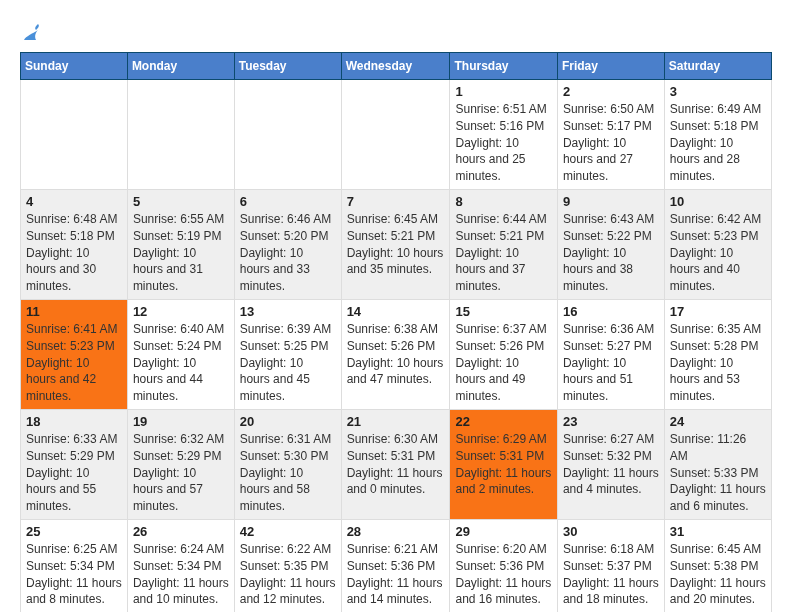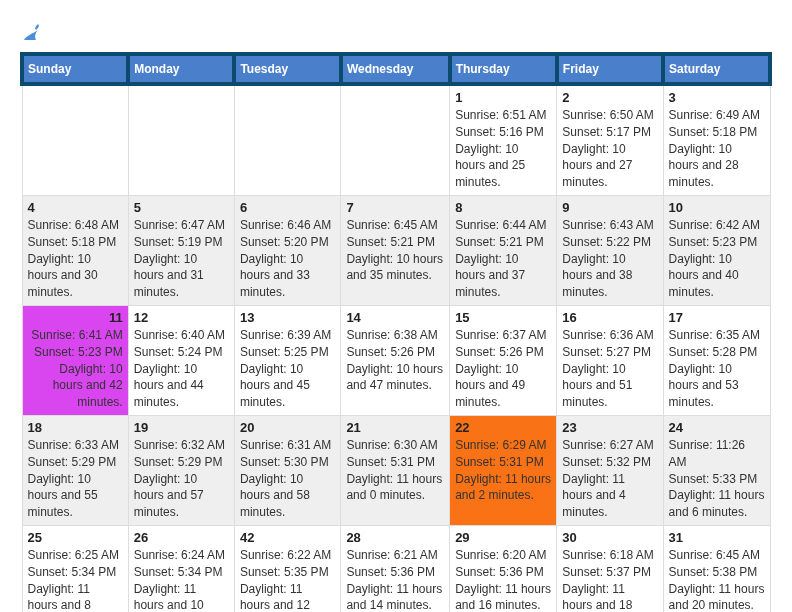--- a/index.html
+++ b/index.html
@@ -60,21 +60,21 @@
       border-collapse: collapse;
       font-size: 11px;
     }
     .calendar-table th {
       background-color: #4a7fcb;
       color: white;
       padding: 6px 4px;
       text-align: left;
       font-weight: bold;
       font-size: 12px;
-      border: 4px solid #0c4a6e;
+      border: 1px solid #0c4a6e;
     }
     .calendar-table td {
       vertical-align: top;
       padding: 4px 5px;
       border: 1px solid #ddd;
       width: 113px;
       min-height: 80px;
       background: #fff;
     }
     .calendar-table tr:nth-child(odd) td {
@@ -171,21 +171,21 @@
           <div class="day-number">4</div>
           <div class="day-info">
             <div>Sunrise: 6:48 AM</div>
             <div>Sunset: 5:18 PM</div>
             <div>Daylight: 10 hours and 30 minutes.</div>
           </div>
         </td>
         <td style="background: rgb(239, 239, 239);">
           <div class="day-number">5</div>
           <div class="day-info">
-            <div>Sunrise: 6:47 AM</div>
+            <div>Sunrise: 6:55 AM</div>
             <div>Sunset: 5:19 PM</div>
             <div>Daylight: 10 hours and 31 minutes.</div>
           </div>
         </td>
         <td style="background: rgb(239, 239, 239);">
           <div class="day-number">6</div>
           <div class="day-info">
             <div>Sunrise: 6:46 AM</div>
             <div>Sunset: 5:20 PM</div>
             <div>Daylight: 10 hours and 33 minutes.</div>
@@ -218,21 +218,21 @@
         <td style="background: rgb(239, 239, 239);">
           <div class="day-number">10</div>
           <div class="day-info">
             <div>Sunrise: 6:42 AM</div>
             <div>Sunset: 5:23 PM</div>
             <div>Daylight: 10 hours and 40 minutes.</div>
           </div>
         </td>
       </tr>
       <tr>
-        <td style="background: #d946ef; text-align: right;">
+        <td style="background: #f97316;">
           <div class="day-number">11</div>
           <div class="day-info">
             <div>Sunrise: 6:41 AM</div>
             <div>Sunset: 5:23 PM</div>
             <div>Daylight: 10 hours and 42 minutes.</div>
           </div>
         </td>
         <td style="background: rgb(255, 255, 255);">
           <div class="day-number">12</div>
           <div class="day-info">

